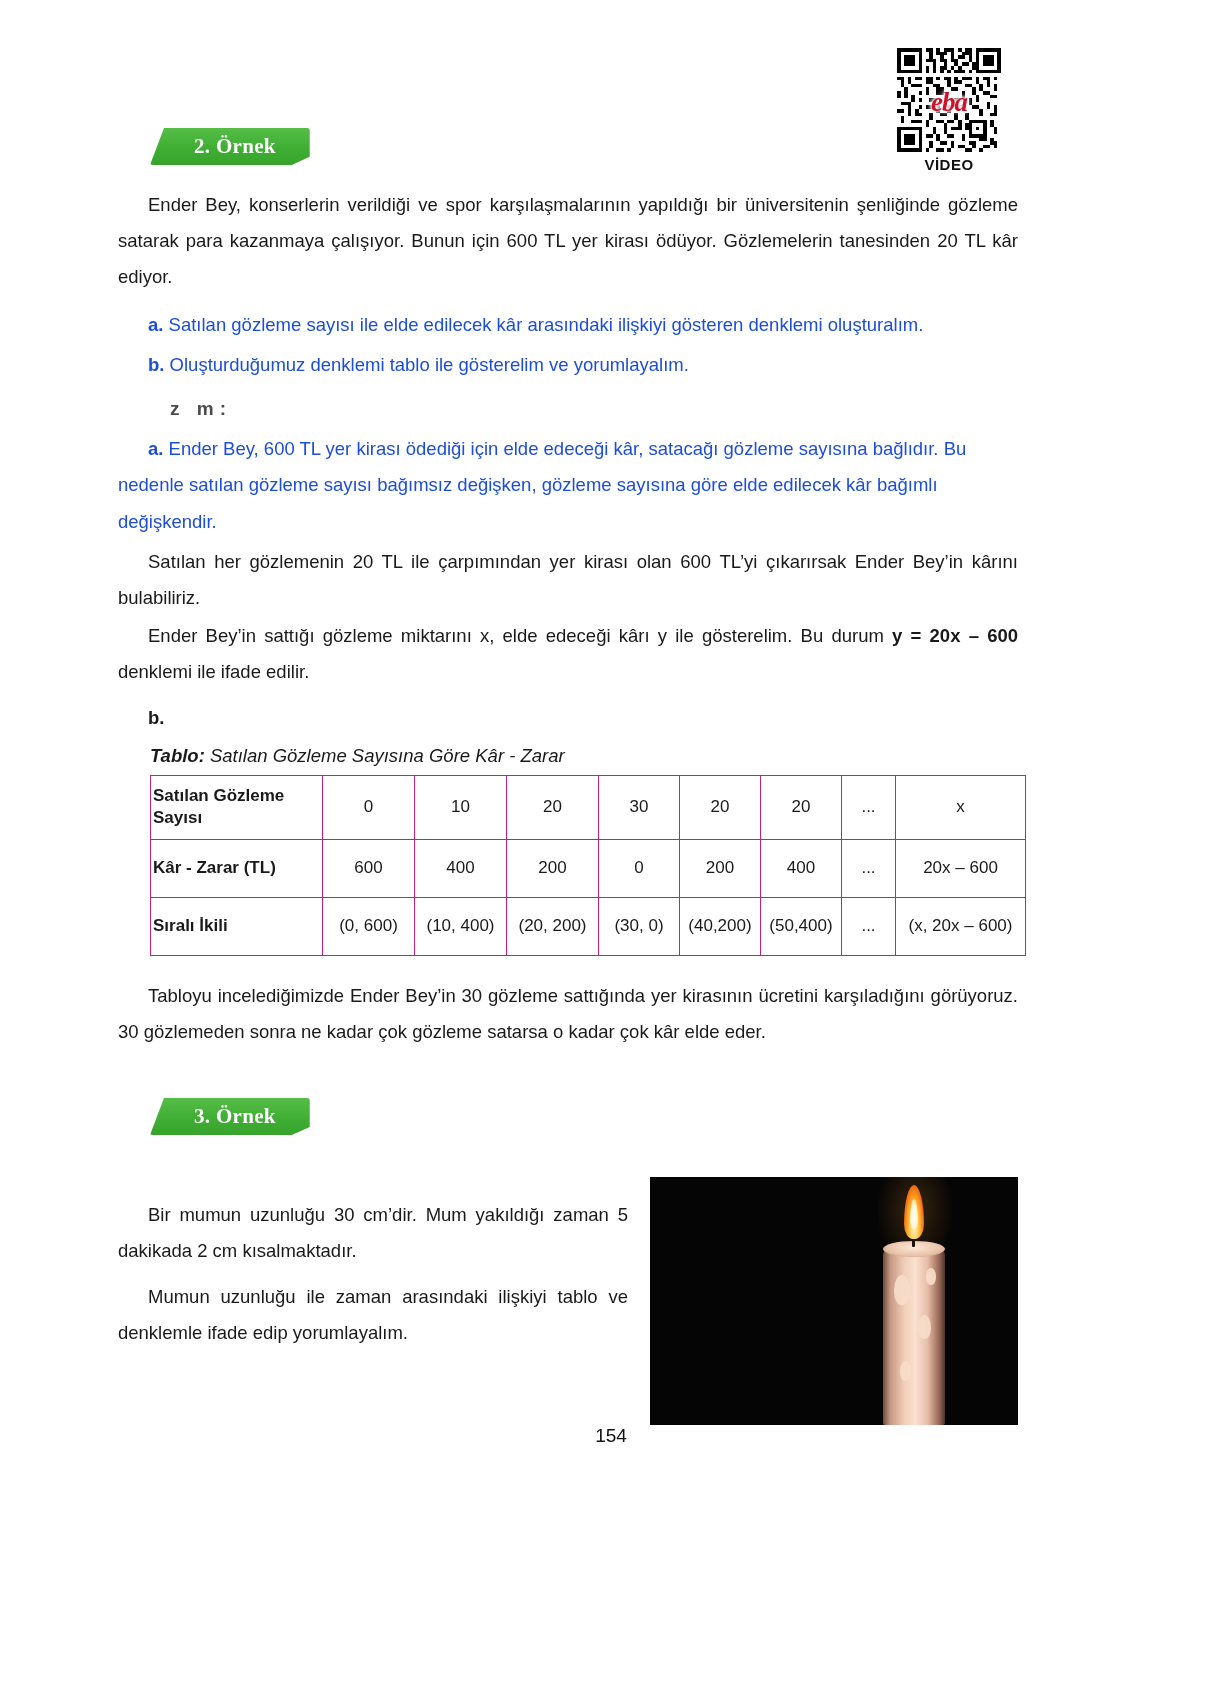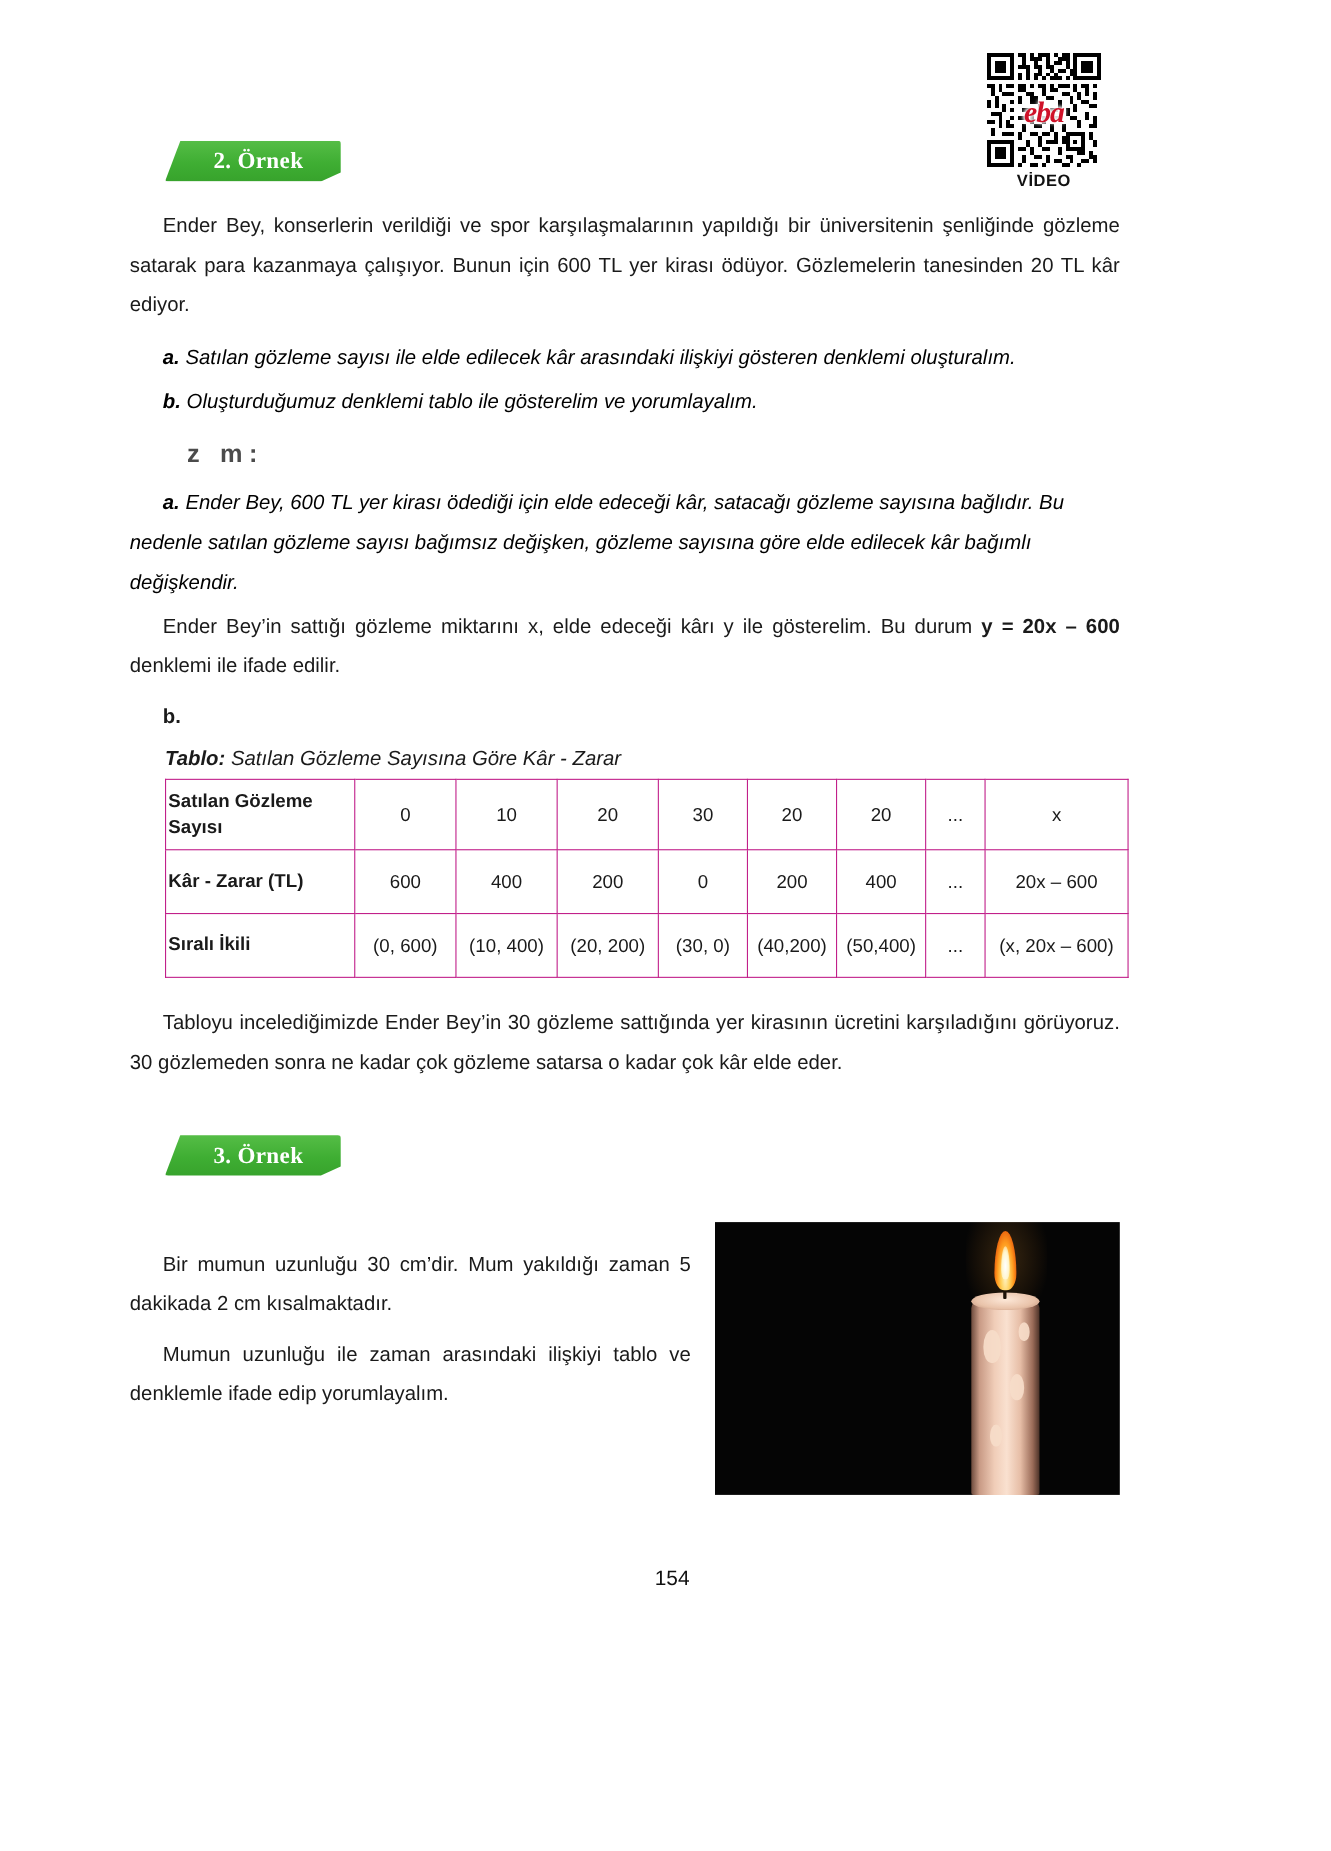--- a/index.html
+++ b/index.html
@@ -106,26 +106,25 @@
     color: #1a1a1a;
   }
   p.para.indent { text-indent: 30px; }
   .b { font-weight: bold; }
 
   .sub-item {
     font-size: 18.5px;
     line-height: 1.95;
     margin: 0 0 4px 0;
     padding-left: 30px;
-    color: #000000;
-    font-style: italic;
+    color: #1d4ed8;
   }
 
   .cozum-line {
-    font-size: 23px;
+    font-size: 19px;
     font-weight: bold;
     line-height: 1.9;
     margin: 8px 0 4px 0;
     padding-left: 52px;
     letter-spacing: 6px;
     color: #2c2c2c;
     opacity: 0.85;
   }
 
   .b-marker {
@@ -462,20 +461,21 @@
       <span>Oluşturduğumuz denklemi tablo ile gösterelim ve yorumlayalım.</span>
     </div>
 
     <div class="cozum-line">z  m:</div>
 
     <div class="sub-item" style="padding-left:0;">
       <span style="display:inline-block;width:30px"></span><span class="b">a.</span>
       <span>Ender Bey, 600 TL yer kirası ödediği için elde edeceği kâr, satacağı gözleme sayısına bağlıdır. Bu nedenle satılan gözleme sayısı bağımsız değişken, gözleme sayısına göre elde edilecek kâr bağımlı değişkendir.</span>
     </div>
 
+    <p class="para indent">Satılan her gözlemenin 20 TL ile çarpımından yer kirası olan 600 TL’yi çıkarırsak Ender Bey’in kârını bulabiliriz.</p>
 
     <p class="para indent"><span>Ender Bey’in sattığı gözleme miktarını x, elde edeceği kârı y ile gösterelim. Bu durum </span><span class="b">y = 20x – 600</span><span> denklemi ile ifade edilir.</span></p>
 
     <div class="b-marker">b.</div>
 
     
     <div class="table-caption">
       <span class="cap-key">Tablo:</span><span> Satılan Gözleme Sayısına Göre Kâr - Zarar</span>
     </div>
 

